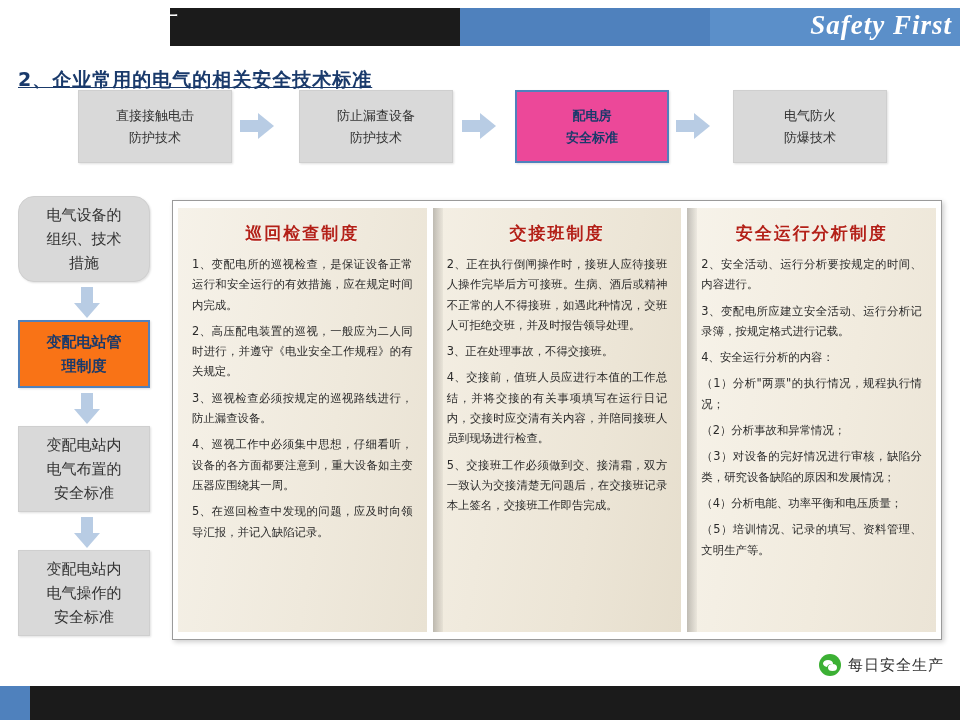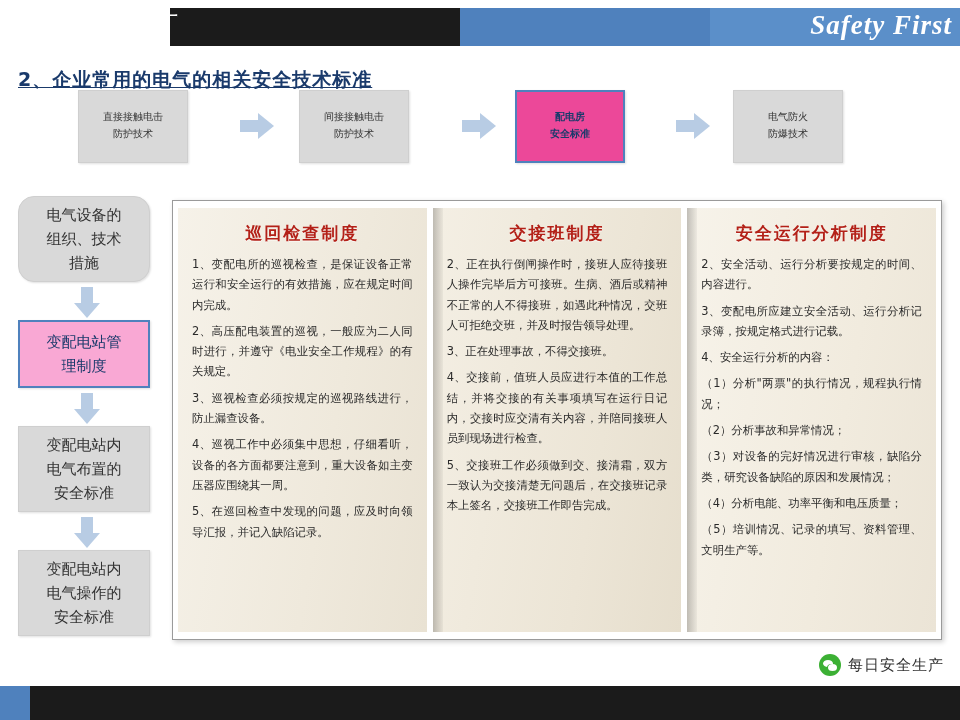--- a/index.html
+++ b/index.html
@@ -36,27 +36,27 @@
     color: #1a3a6b;
     text-decoration: underline;
     letter-spacing: 1px;
     white-space: nowrap;
     margin-top: 23px;
   }
 
   
   .flow-box {
     position: absolute;
-    width: 110px; height: 73px;
+    width: 154px; height: 73px;
     background: #d9d9d9;
     border: 1px solid #cfcfcf;
     display: flex; flex-direction: column;
     align-items: center; justify-content: center;
-    font-family: Liberation Mono, monospace;
-    font-size: 10px; color: #333333;
+    font-family: Liberation Sans, sans-serif;
+    font-size: 13px; color: #333333;
     line-height: 1.65;
     box-shadow: 1px 1px 2px rgba(0,0,0,0.12);
   }
   .flow-box.active {
     background: #ec4899;
     border: 2px solid #4f81bd;
     color: #1a3a6b;
     font-weight: bold;
   }
   .flow-box .ln { display: block; }
@@ -85,24 +85,24 @@
     border: 1px solid #cfcfcf;
     display: flex; flex-direction: column;
     align-items: center; justify-content: center;
     font-family: "DejaVu Sans", sans-serif;
     font-size: 15px; color: #333333;
     line-height: 1.6;
     box-shadow: 1px 1px 2px rgba(0,0,0,0.12);
     text-align: center;
   }
   .side-box.active {
-    background: #f9a8d4;
+    background: #f97316;
     border: 2px solid #4f81bd;
     color: #1a3a6b;
-    font-weight: normal;
+    font-weight: bold;
   }
   .arrow-d {
     position: absolute; left: 74px;
     width: 26px; height: 30px;
   }
   .arrow-d .shaft {
     position: absolute; left: 7px; top: 0;
     width: 12px; height: 18px; background: #b8cce4;
   }
   .arrow-d .head {
@@ -223,21 +223,21 @@
   <div class="flow-box" style="left:78px; top:90px;">
     <span class="ln">直接接触电击</span>
     <span class="ln">防护技术</span>
   </div>
   <div class="arrow-r" style="left:240px; top:113px;">
     <div class="shaft"></div>
     <div class="head"></div>
   </div>
 
   <div class="flow-box" style="left:299px; top:90px;">
-    <span class="ln">间接接触电击</span>
+    <span class="ln">防止漏查设备</span>
     <span class="ln">防护技术</span>
   </div>
   <div class="arrow-r" style="left:462px; top:113px;">
     <div class="shaft"></div>
     <div class="head"></div>
   </div>
 
   <div class="flow-box active" style="left:515px; top:90px;">
     <span class="ln">配电房</span>
     <span class="ln">安全标准</span>

